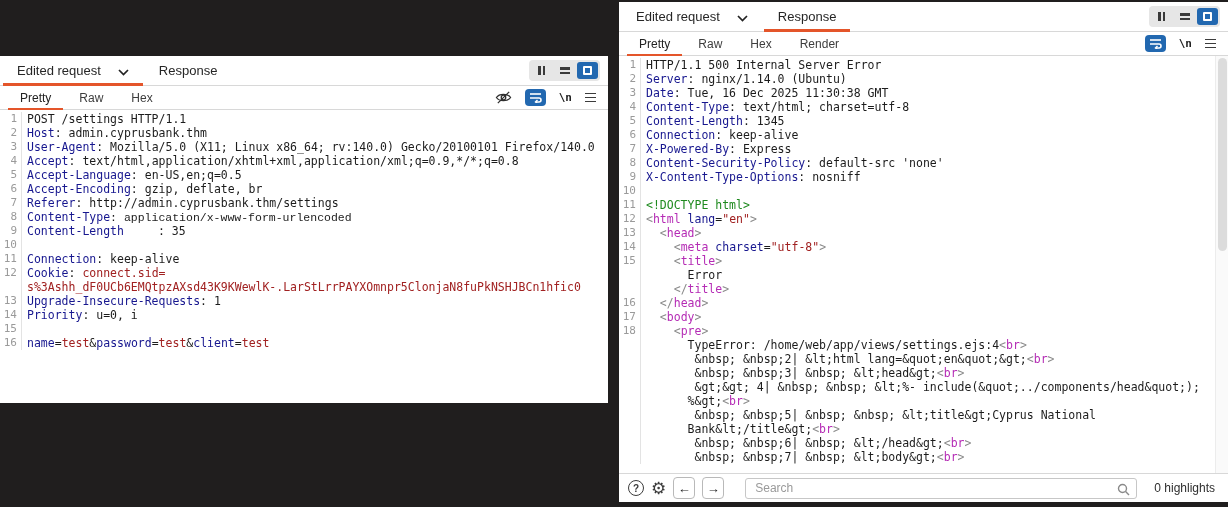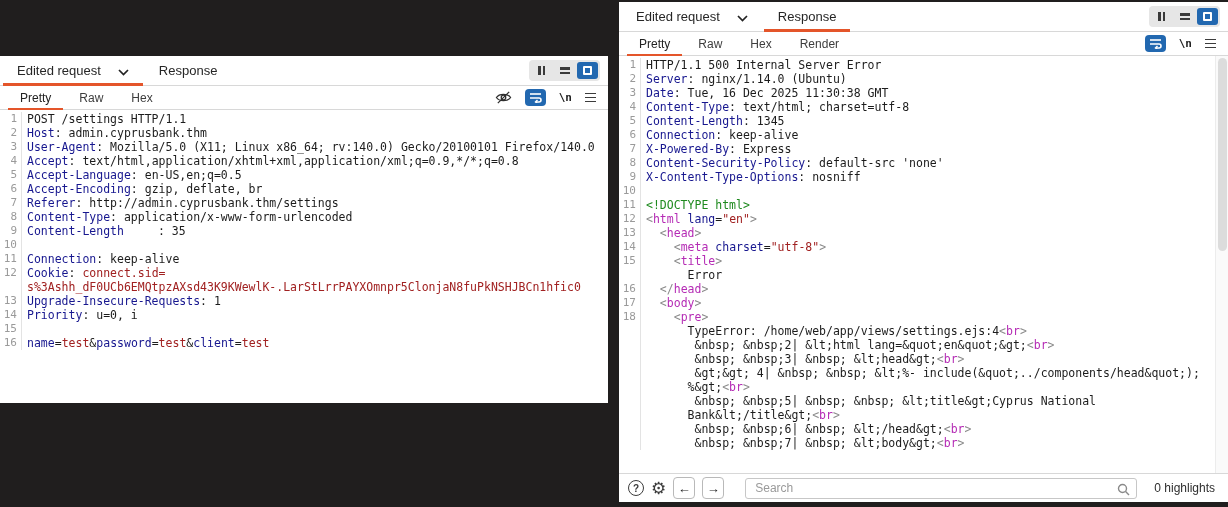--- a/index.html
+++ b/index.html
@@ -158,21 +158,21 @@
       <div class="code-row">
         <span class="ln">6</span>
         <span class="code"><span style="color: rgb(23, 23, 143);">Accept-Encoding</span><span style="color: rgb(28, 28, 28);">: gzip, deflate, br</span></span>
       </div>
       <div class="code-row">
         <span class="ln">7</span>
         <span class="code"><span style="color: rgb(23, 23, 143);">Referer</span><span style="color: rgb(28, 28, 28);">: http://admin.cyprusbank.thm/settings</span></span>
       </div>
       <div class="code-row">
         <span class="ln">8</span>
-        <span class="code"><span style="color: rgb(23, 23, 143);">Content-Type</span><span style="color: rgb(28, 28, 28);">: application/x-www-form-urlencoded</span></span>
+        <span class="code"><span style="color: rgb(23, 23, 143);">Content-Type</span><span style="color: rgb(28, 28, 28); font-family: Liberation Mono, monospace;">: application/x-www-form-urlencoded</span></span>
       </div>
       <div class="code-row">
         <span class="ln">9</span>
         <span class="code"><span style="color: rgb(23, 23, 143);">Content-Length</span><span style="color: rgb(28, 28, 28); padding-left: 34px;">: 35</span></span>
       </div>
       <div class="code-row">
         <span class="ln">10</span>
       </div>
       <div class="code-row">
         <span class="ln">11</span>
@@ -331,20 +331,24 @@
         </div>
         <div class="code-row">
           <span class="ln">15</span>
           <span class="code"><span style="color: rgb(28, 28, 28);">    </span><span style="color: rgb(138, 138, 138);">&lt;</span><span style="color: rgb(181, 44, 181);">title</span><span style="color: rgb(138, 138, 138);">&gt;</span></span>
         </div>
         <div class="code-row">
           <span class="ln"></span>
           <span class="code"><span style="color: rgb(28, 28, 28);">      Error</span></span>
         </div>
         <div class="code-row">
+          <span class="ln"></span>
+          <span class="code"><span style="color: rgb(28, 28, 28);">    </span><span style="color: rgb(138, 138, 138);">&lt;/</span><span style="color: rgb(181, 44, 181);">title</span><span style="color: rgb(138, 138, 138);">&gt;</span></span>
+        </div>
+        <div class="code-row">
           <span class="ln">16</span>
           <span class="code"><span style="color: rgb(28, 28, 28);">  </span><span style="color: rgb(138, 138, 138);">&lt;/</span><span style="color: rgb(181, 44, 181);">head</span><span style="color: rgb(138, 138, 138);">&gt;</span></span>
         </div>
         <div class="code-row">
           <span class="ln">17</span>
           <span class="code"><span style="color: rgb(28, 28, 28);">  </span><span style="color: rgb(138, 138, 138);">&lt;</span><span style="color: rgb(181, 44, 181);">body</span><span style="color: rgb(138, 138, 138);">&gt;</span></span>
         </div>
         <div class="code-row">
           <span class="ln">18</span>
           <span class="code"><span style="color: rgb(28, 28, 28);">    </span><span style="color: rgb(138, 138, 138);">&lt;</span><span style="color: rgb(181, 44, 181);">pre</span><span style="color: rgb(138, 138, 138);">&gt;</span></span>

